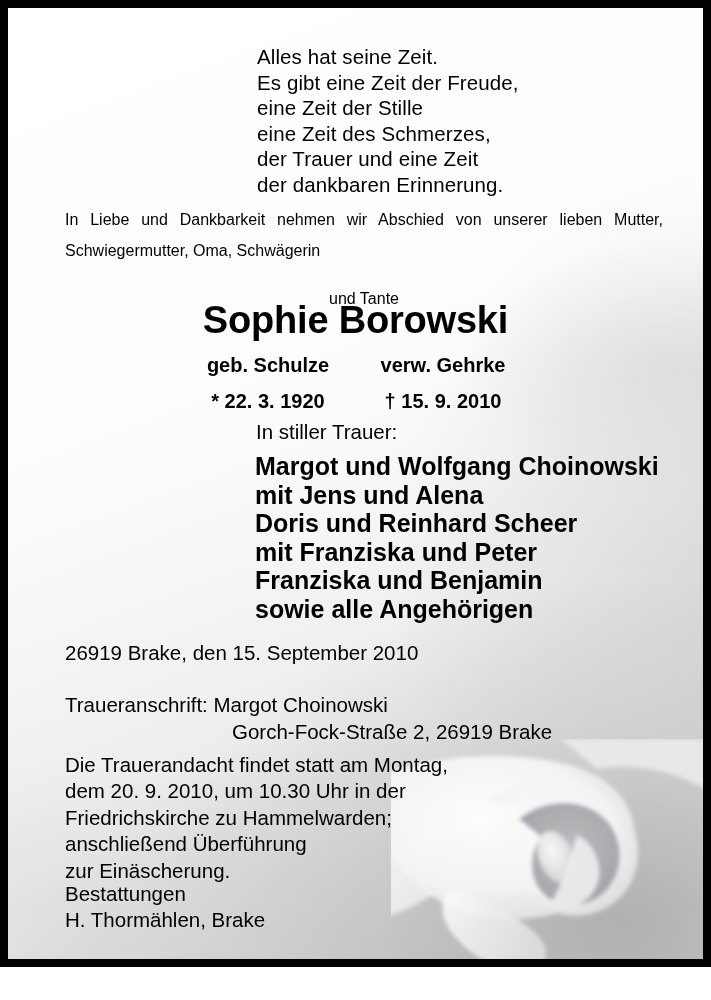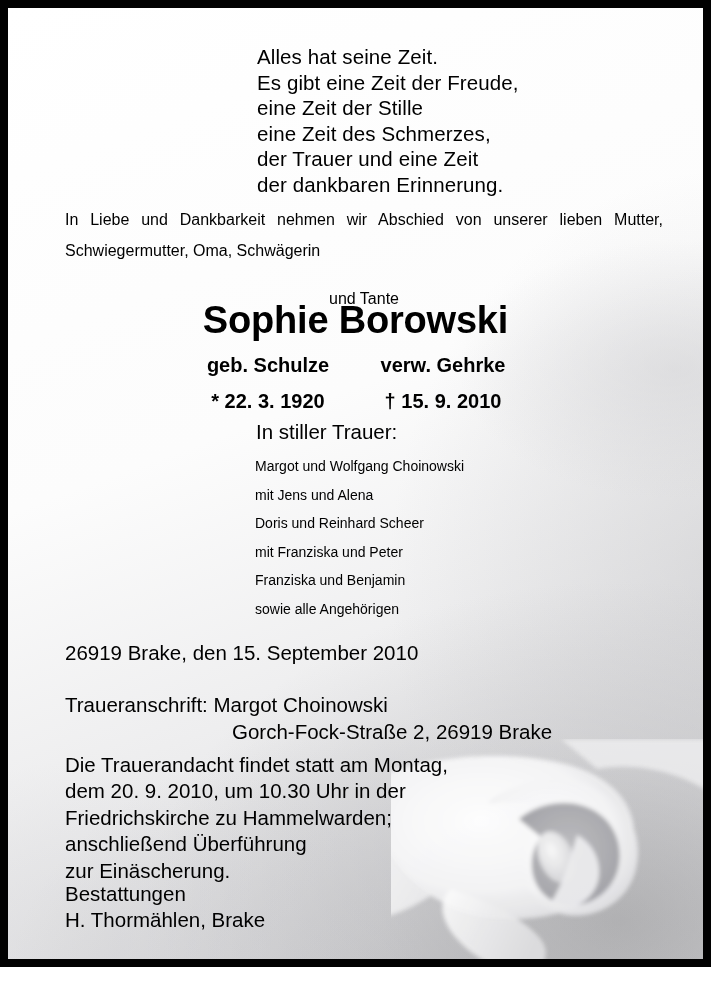--- a/index.html
+++ b/index.html
@@ -137,22 +137,22 @@
     left: 248px;
     top: 411px;
     font-size: 20.5px;
     line-height: 26px;
   }
 
   .mourners {
     position: absolute;
     left: 247px;
     top: 444px;
-    font-size: 14px;
-    font-weight: normal;
+    font-size: 25px;
+    font-weight: bold;
     line-height: 28.6px;
   }
   .mourners div { white-space: nowrap; }
 
   .place-date {
     position: absolute;
     left: 57px;
     top: 632px;
     font-size: 20.5px;
     line-height: 26px;

